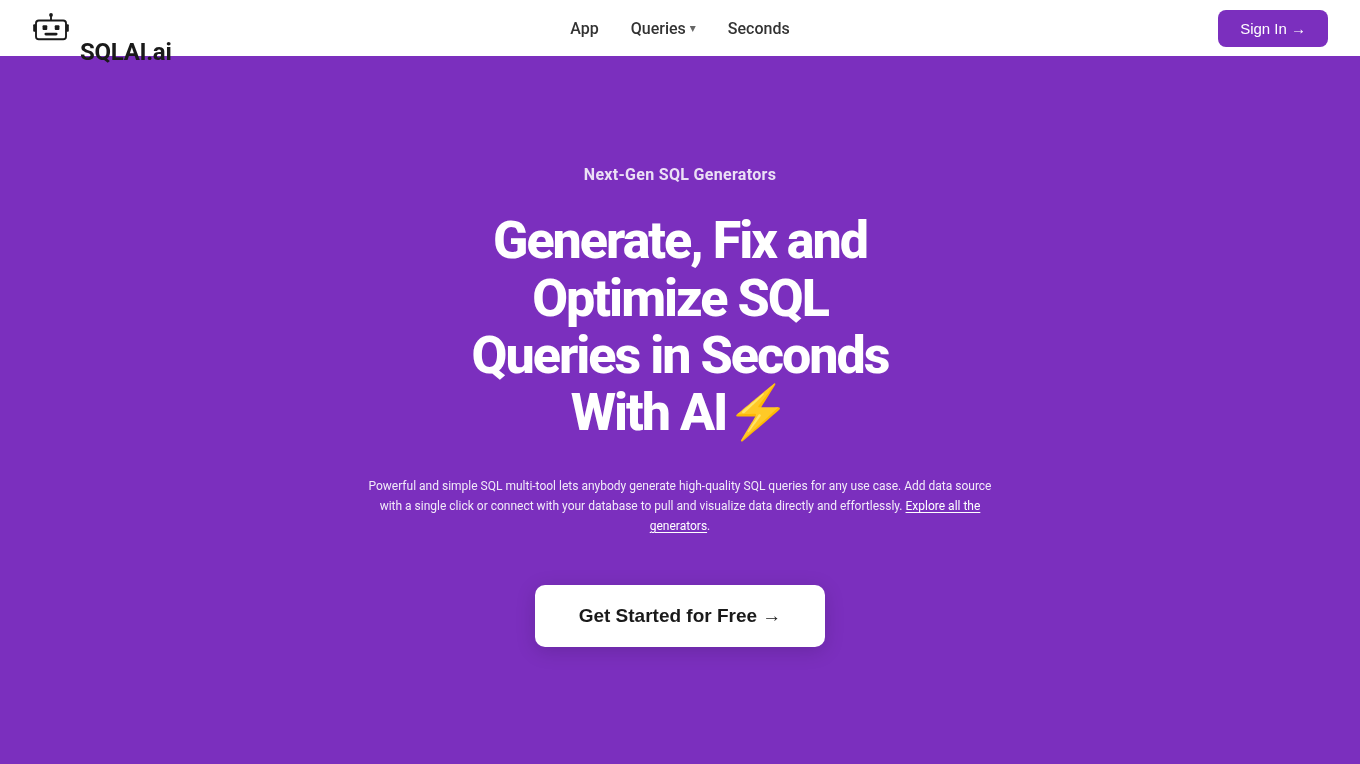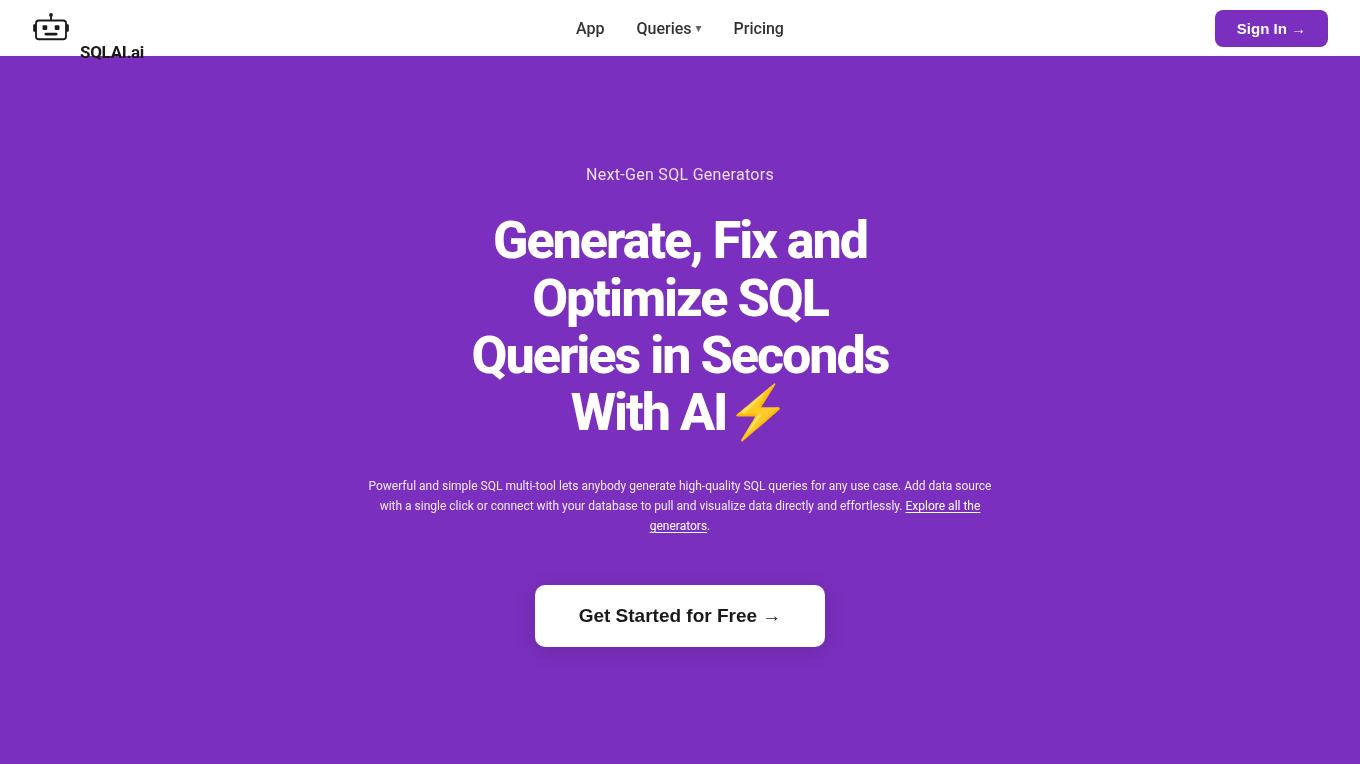--- a/index.html
+++ b/index.html
@@ -28,21 +28,21 @@
       z-index: 10;
     }
 
     .navbar-left {
       display: flex;
       align-items: center;
       gap: 10px;
     }
 
     .logo-text {
-      font-size: 17px;
+      font-size: 24px;
       font-weight: 700;
       color: #1a1a1a;
       letter-spacing: -0.3px;
       margin-top: 48px;
     }
 
     .navbar-center {
       display: flex;
       align-items: center;
       gap: 32px;
@@ -67,21 +67,21 @@
       color: #666;
     }
 
     .sign-in-btn {
       background: #7B2FBE;
       color: white;
       border: none;
       padding: 10px 22px;
       border-radius: 8px;
       font-size: 15px;
-      font-weight: 700;
+      font-weight: 400;
       cursor: pointer;
       display: flex;
       align-items: center;
       gap: 4px;
     }
 
     
     .hero {
       background: #7B2FBE;
       display: flex;
@@ -89,21 +89,21 @@
       align-items: center;
       justify-content: center;
       padding: 80px 40px 60px;
       text-align: center;
       min-height: 680px;
     }
 
     .hero-subtitle {
       color: rgba(255,255,255,0.85);
       font-size: 16px;
-      font-weight: 400;
+      font-weight: 700;
       margin-bottom: 28px;
       letter-spacing: 0.3px;
     }
 
     .hero-title {
       color: #ffffff;
       font-size: 52px;
       font-weight: 800;
       line-height: 1.1;
       max-width: 900px;
@@ -177,21 +177,21 @@
 
   <div class="navbar-center">
     <a class="nav-link">
       <span>App</span>
     </a>
     <a class="nav-link">
       <span>Queries</span>
       <span class="chevron-icon">▾</span>
     </a>
     <a class="nav-link">
-      <span>Pricing</span>
+      <span>Seconds</span>
     </a>
   </div>
 
   <button class="sign-in-btn">
     <span>Sign In →</span>
   </button>
 </nav>
 
 <section class="hero">
   <p class="hero-subtitle">Next-Gen SQL Generators</p>

